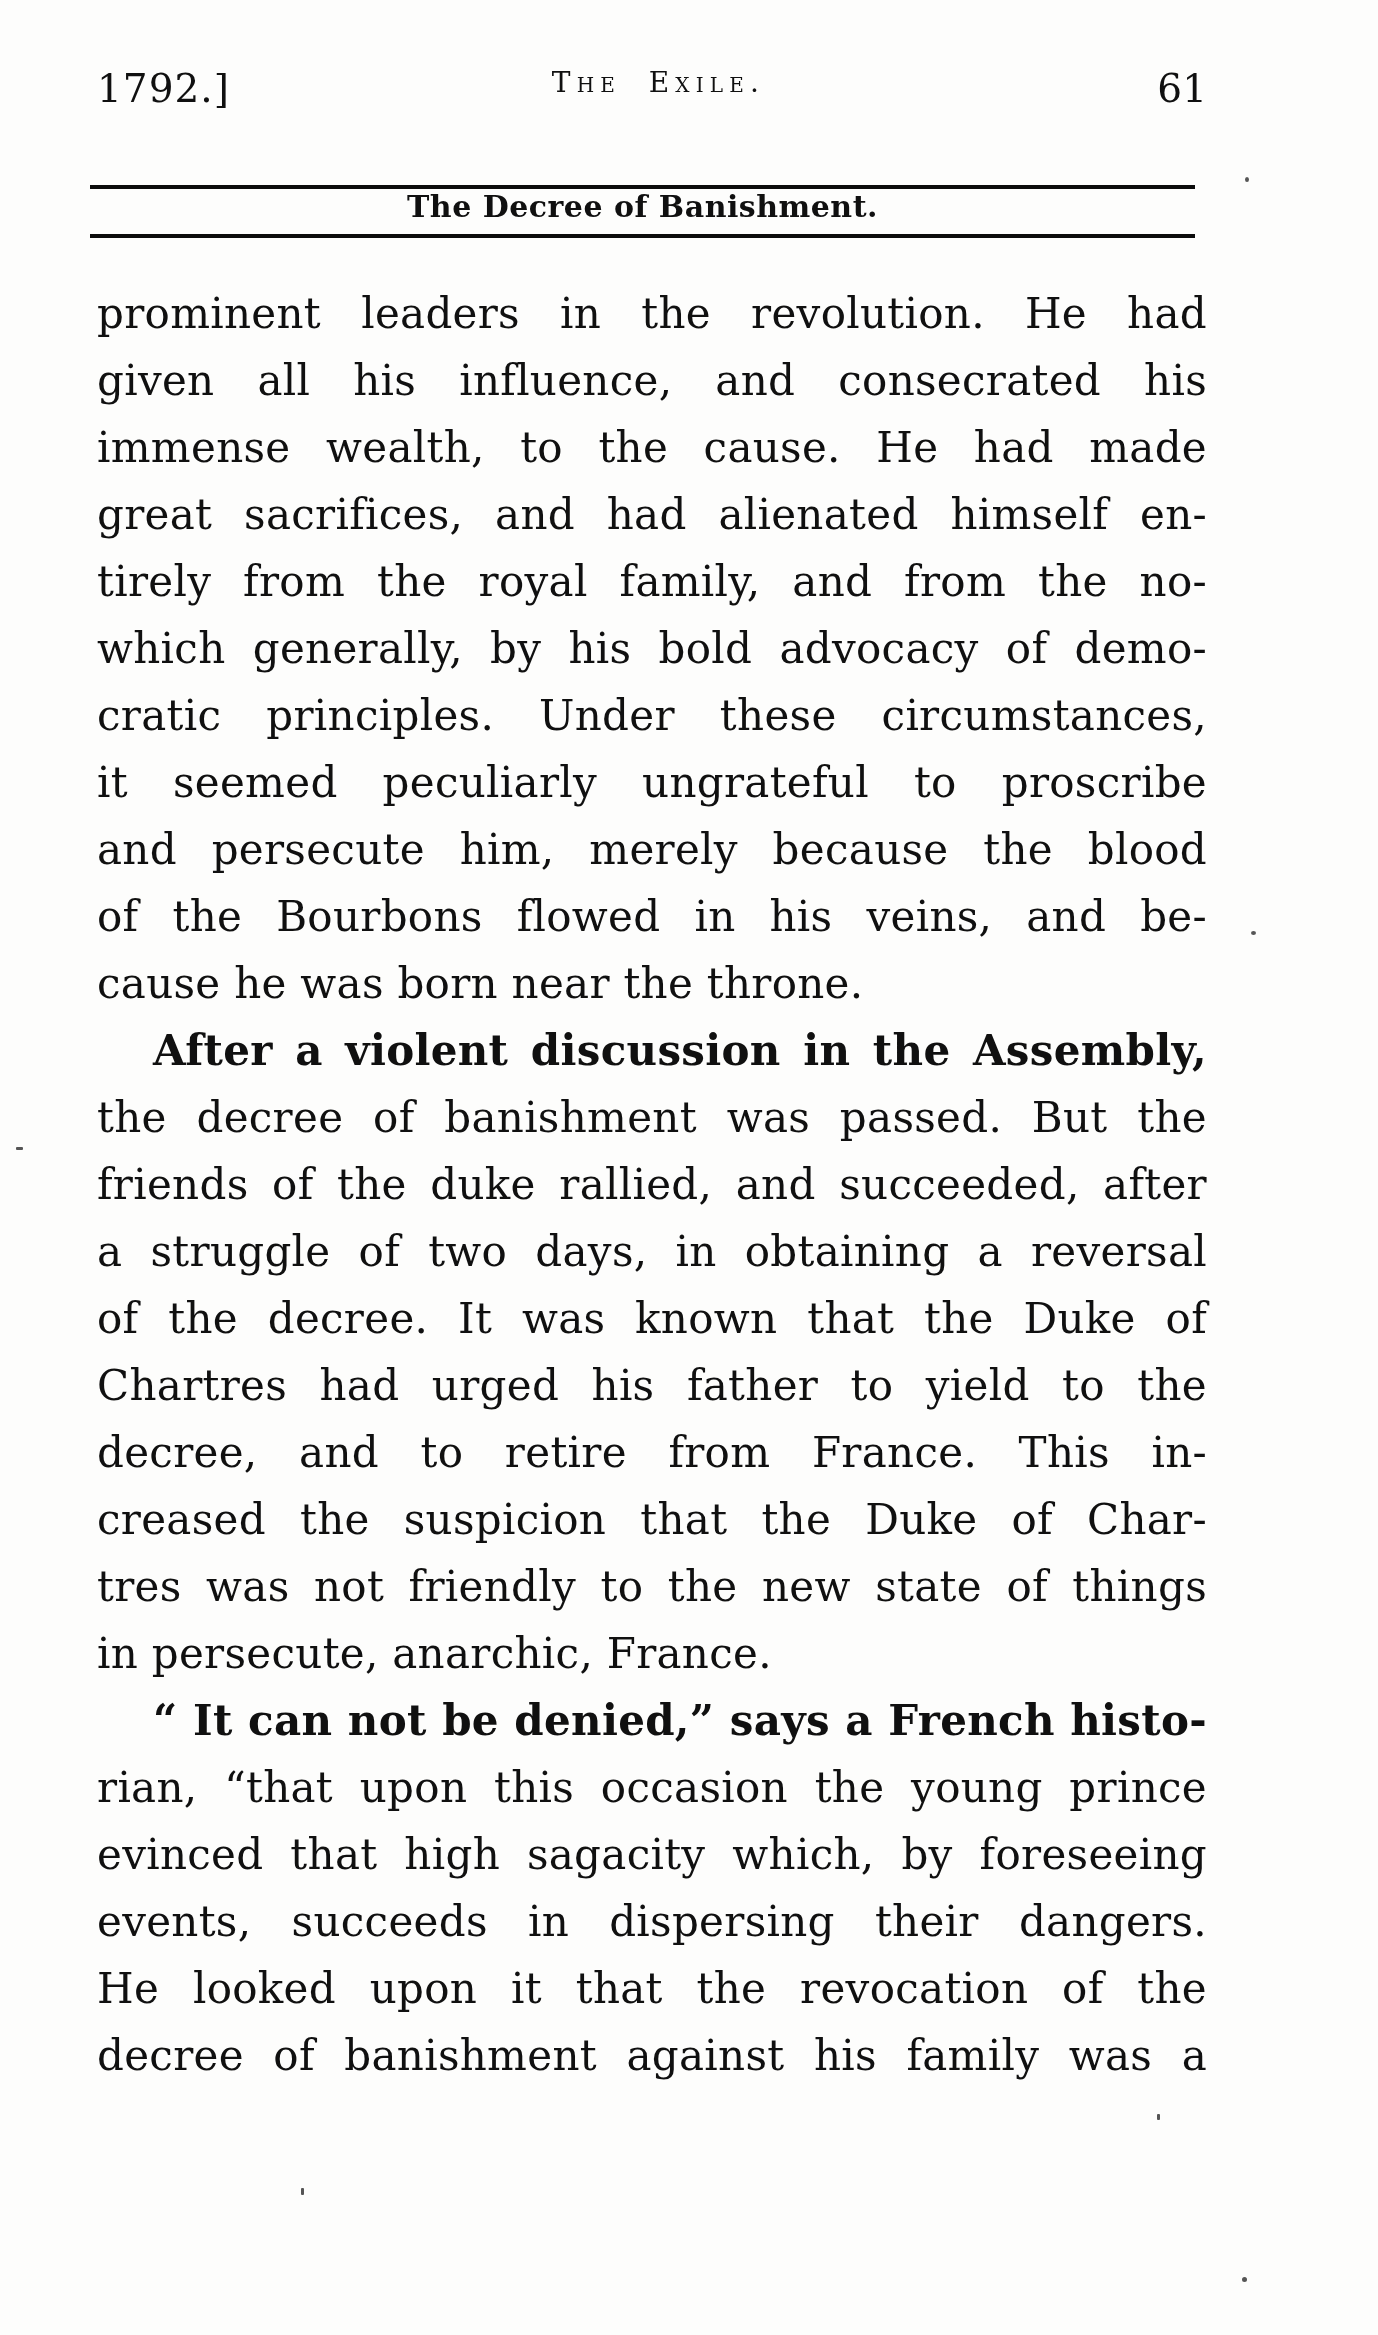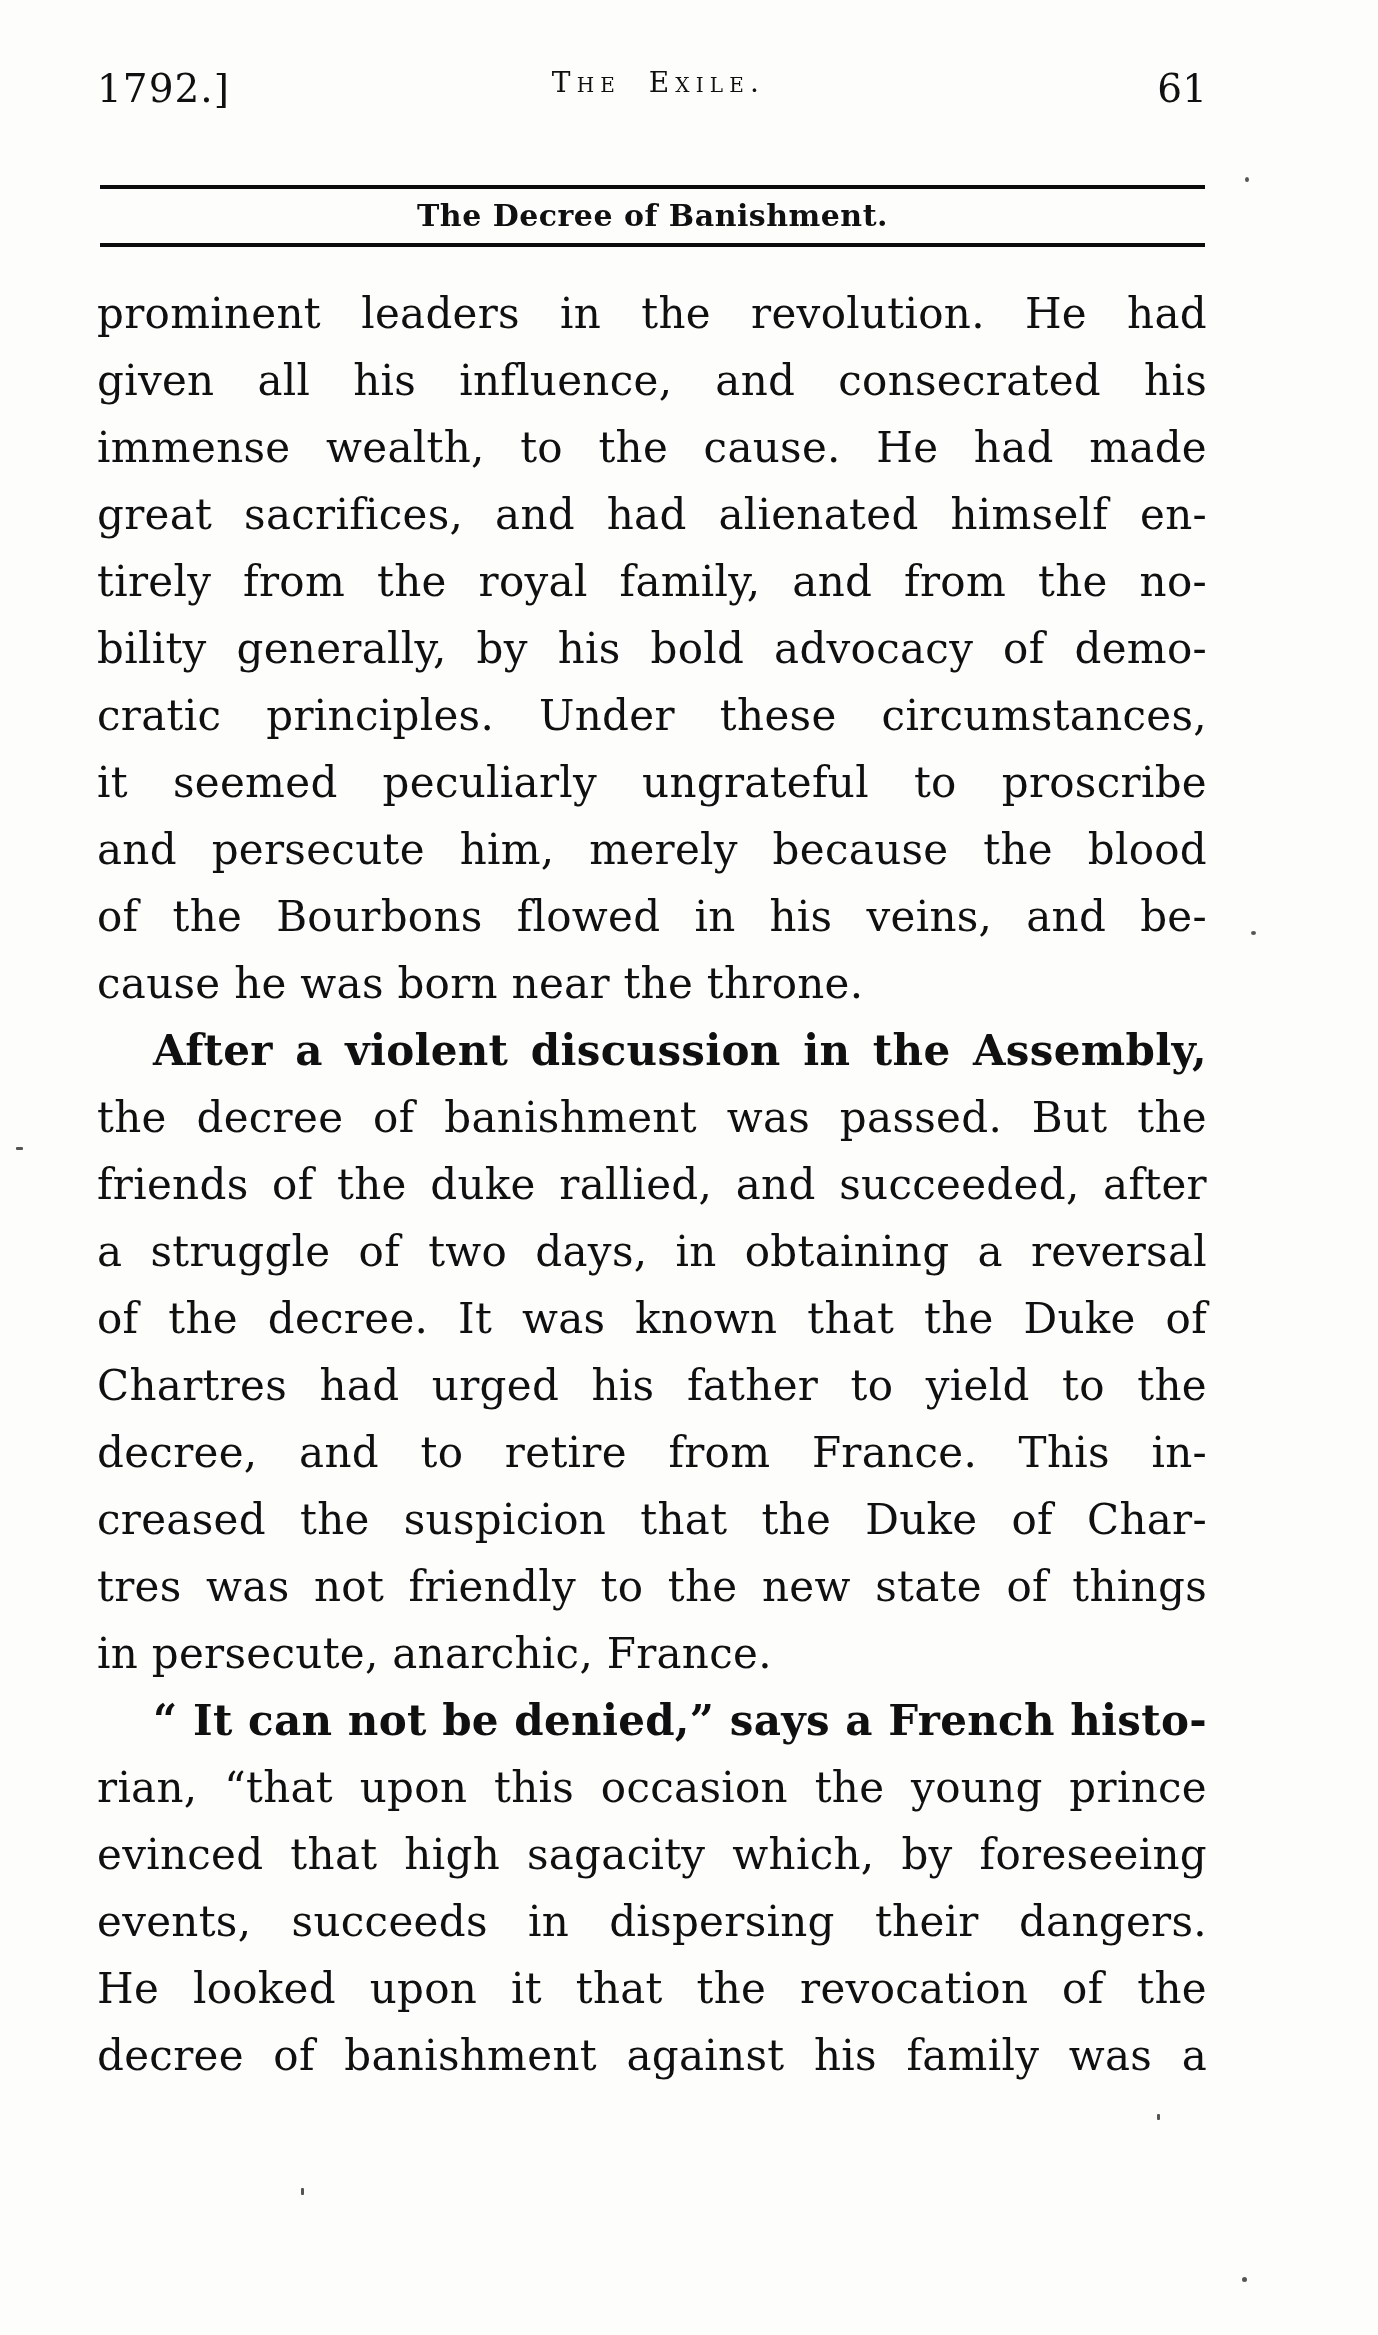--- a/index.html
+++ b/index.html
@@ -48,27 +48,27 @@
     word-spacing: 0.45em;
     white-space: nowrap;
   }
   .header .pagenum {
     font-size: 39px;
     white-space: nowrap;
   }
   
   .banner {
     position: absolute;
-    left: 100px;
+    left: 90px;
     top: 185px;
     width: 1105px;
     border-top: 4px solid #0c0c0c;
     border-bottom: 4px solid #0c0c0c;
     text-align: center;
-    padding: 9px 0 10px 0;
+    padding: 0 0 10px 0;
   }
   .banner .banner-text {
     font-size: 30px;
     font-weight: bold;
     letter-spacing: 0.5px;
   }
   
   .body-text {
     position: absolute;
     left: 97px;
@@ -122,21 +122,21 @@
   <div class="banner">
     <div class="banner-text">The Decree of Banishment.</div>
   </div>
 
   <main class="body-text">
       <div class="line">prominent leaders in the revolution.  He had</div>
       <div class="line">given all his influence, and consecrated his</div>
       <div class="line">immense wealth, to the cause.  He had made</div>
       <div class="line">great sacrifices, and had alienated himself en-</div>
       <div class="line">tirely from the royal family, and from the no-</div>
-      <div class="line">bility generally, by his bold advocacy of demo-</div>
+      <div class="line">which generally, by his bold advocacy of demo-</div>
       <div class="line">cratic principles.  Under these circumstances,</div>
       <div class="line">it seemed peculiarly ungrateful to proscribe</div>
       <div class="line">and persecute him, merely because the blood</div>
       <div class="line">of the Bourbons flowed in his veins, and be-</div>
       <div class="line flush">cause he was born near the throne.</div>
       <div class="line indent">After a violent discussion in the Assembly,</div>
       <div class="line">the decree of banishment was passed.  But the</div>
       <div class="line">friends of the duke rallied, and succeeded, after</div>
       <div class="line">a struggle of two days, in obtaining a reversal</div>
       <div class="line">of the decree.  It was known that the Duke of</div>

